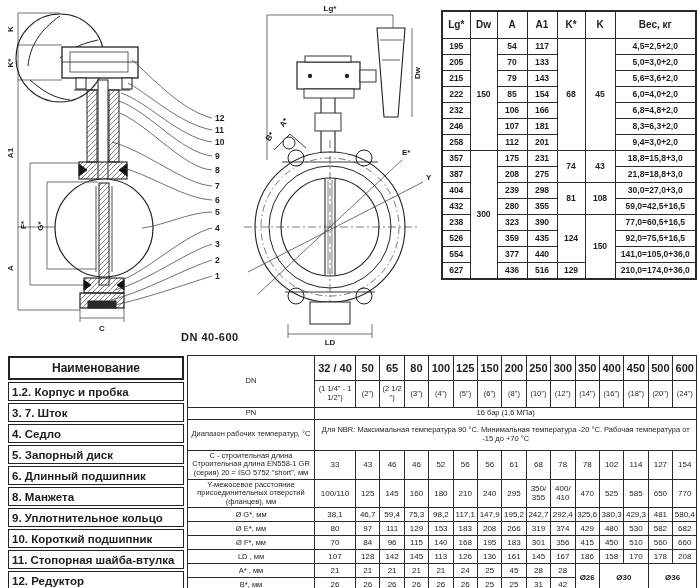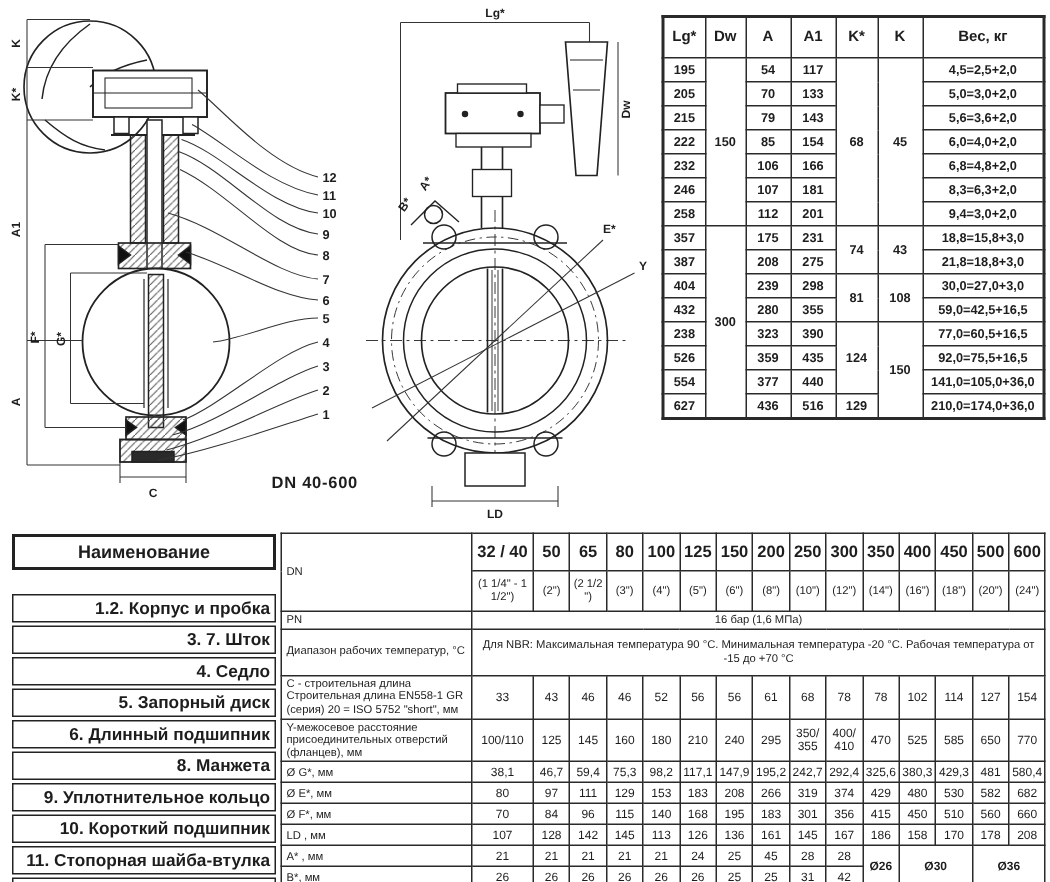--- a/index.html
+++ b/index.html
@@ -1,44 +1,44 @@
 <!DOCTYPE html>
 <html><head>
 <meta charset="utf-8">
 <style>
   html,body{margin:0;padding:0;background:#fff;}
   .page{position:relative;width:700px;height:588px;background:#fff;overflow:hidden;
         font-family:"Liberation Sans",sans-serif;color:#1d1d1d;}
   svg text{font-family:"Liberation Sans",sans-serif;fill:#1d1d1d;}
   .dwg{position:absolute;}
-  #caption{position:absolute;left:181px;top:316px;font-size:11px;font-weight:bold;letter-spacing:.5px;text-align:center;}
+  #caption{position:absolute;left:181px;top:331px;font-size:11px;font-weight:bold;letter-spacing:.5px;text-align:center;}
 
   
   #dim-table{position:absolute;left:441px;top:10px;border-collapse:collapse;table-layout:fixed;}
   #dim-table th,#dim-table td{border:1px solid #2a2a2a;text-align:center;vertical-align:middle;
       font-size:8.5px;font-weight:700;padding:0;height:15px;line-height:1.05;white-space:nowrap;}
   #dim-table th{height:26px;font-size:10px;}
   #dim-table{border:2px solid #2a2a2a;}
   #dim-table col.c0{width:28px}#dim-table col.c1{width:27px}#dim-table col.c2{width:30px}
   #dim-table col.c3{width:30px}#dim-table col.c4{width:28px}#dim-table col.c5{width:30px}
   #dim-table col.c6{width:81px}
 
   
   #parts-list{position:absolute;left:8px;top:356px;width:176px;}
   .pl-header{border:2px solid #222;text-align:center;font-weight:bold;font-size:12px;
-      padding:3px 18px;margin-bottom:16px;background:#fff;}
+      padding:3px 18px;margin-bottom:2px;background:#fff;}
   .pl-item{border:1.5px solid #222;font-weight:bold;font-size:11.5px;padding:2.5px 3px;
-      margin-bottom:2px;white-space:nowrap;overflow:hidden;text-align:right;}
+      margin-bottom:2px;white-space:nowrap;overflow:hidden;}
 
   
   #spec-table{position:absolute;left:187px;top:355px;border-collapse:collapse;table-layout:fixed;
       width:510px;}
   #spec-table th,#spec-table td{border:1px solid #2a2a2a;font-size:8px;text-align:center;
       vertical-align:middle;padding:1px;line-height:1.15;}
-  #spec-table th.lbl{text-align:left;font-weight:normal;font-size:7.5px;padding:1px 3px;}
+  #spec-table th.lbl{text-align:center;font-weight:normal;font-size:7.5px;padding:1px 3px;}
   #spec-table td.dnv{font-weight:bold;font-size:11px;height:22px;}
   #spec-table td.dni{font-size:7.5px;height:24px;}
   #spec-table td.pn,#spec-table td.tmp{font-size:7.5px;margin-top:20px;}
   #spec-table td.tmp{height:28px;}
   #spec-table tr.dimrow td{height:11px;white-space:nowrap;}
   #spec-table td.mrg{font-weight:bold;}
   #spec-table col.lblcol{width:127px}
   #spec-table col.firstcol{width:41px}
   #spec-table col.ncol{width:24.4px}
 </style>

